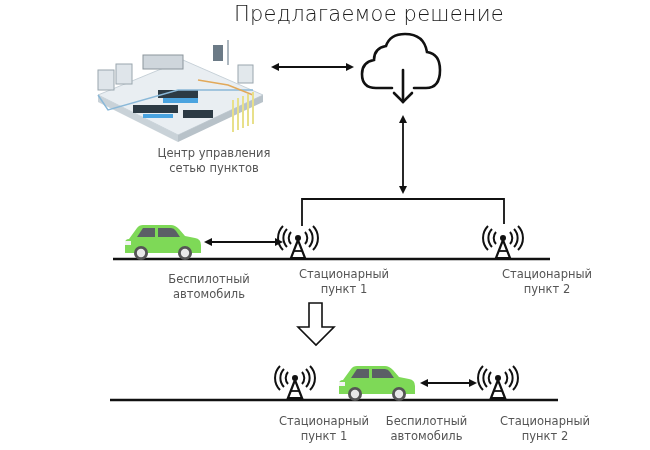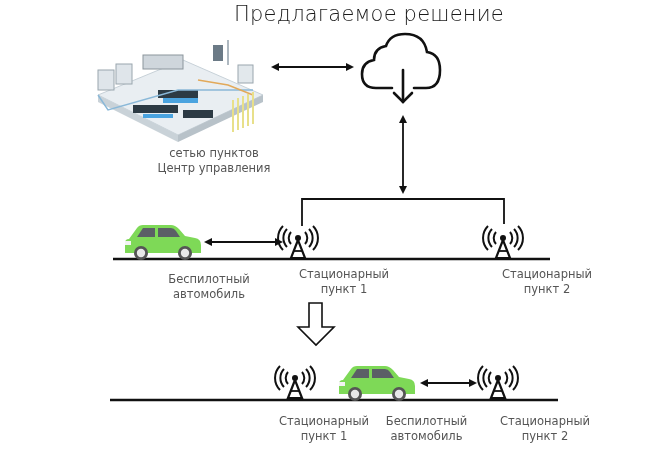--- a/index.html
+++ b/index.html
@@ -92,22 +92,22 @@
   <path d="M309,303 L322,303 L322,327 L334,327 L316,345 L298,327 L309,327 Z" fill="#fff" stroke="#111" stroke-width="1.6"></path>
 
   <line x1="110" y1="400" x2="558" y2="400" stroke="#111" stroke-width="2.5"></line>
   <use href="#tower" x="295" y="386"></use>
   <use href="#car" x="339" y="366"></use>
   <line x1="422" y1="383" x2="475" y2="383" stroke="#111" stroke-width="1.8" marker-start="url(#ah)" marker-end="url(#ah)"></line>
   <use href="#tower" x="498" y="386"></use>
 </svg>
 
 <div class="abs label" style="left:105px;top:146px;width:130px;">
+  <div>Центр управления</div>
   <div>сетью пунктов</div>
-  <div>Центр управления</div>
 </div>
 
 <div class="abs label" style="left:115px;top:272px;width:100px;">
   <div>Беспилотный</div>
   <div>автомобиль</div>
 </div>
 <div class="abs label" style="left:245px;top:267px;width:110px;">
   <div>Стационарный</div>
   <div>пункт 1</div>
 </div>

